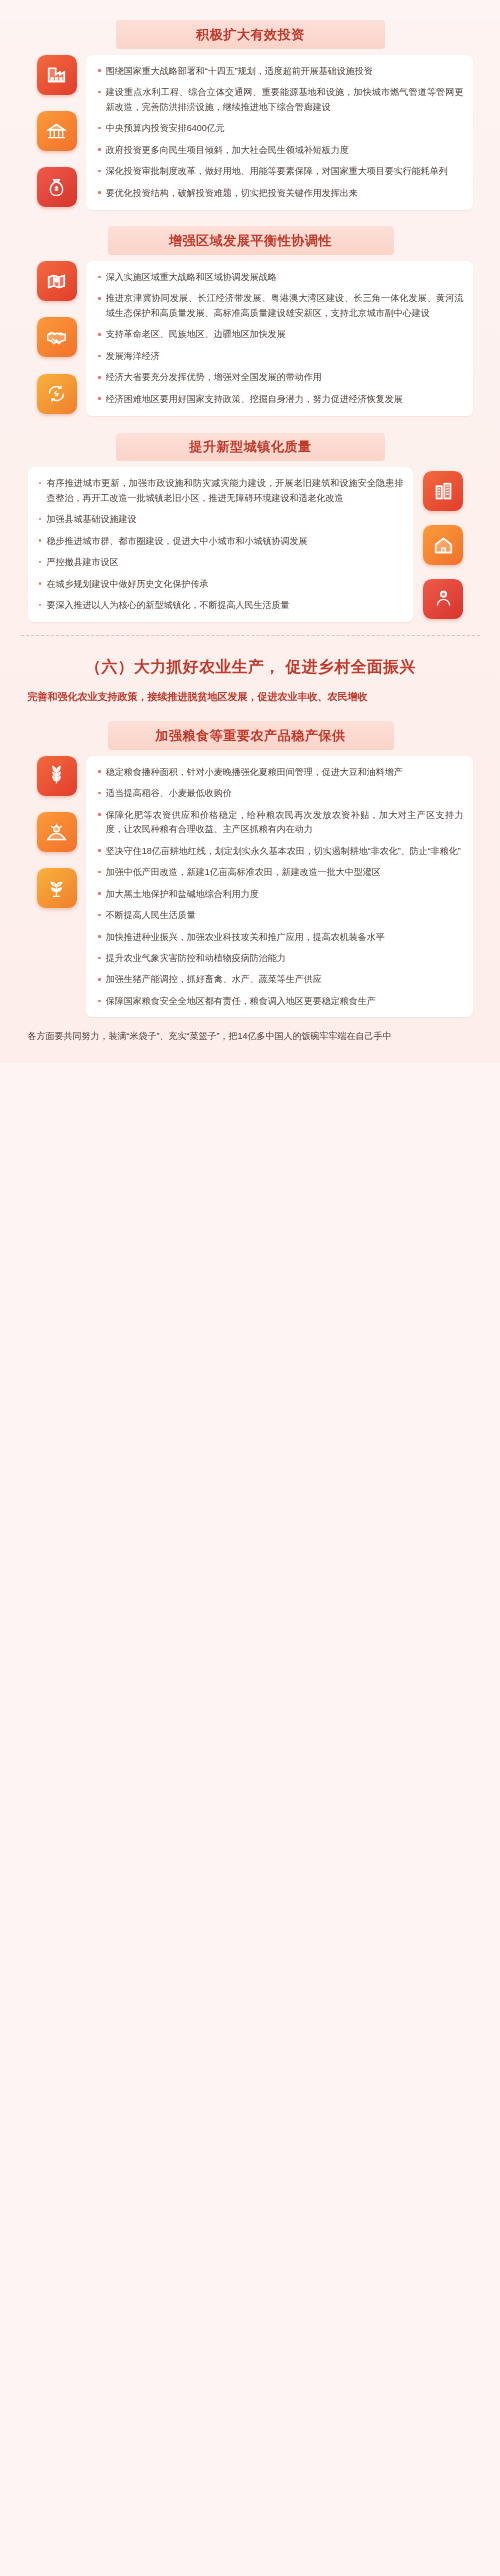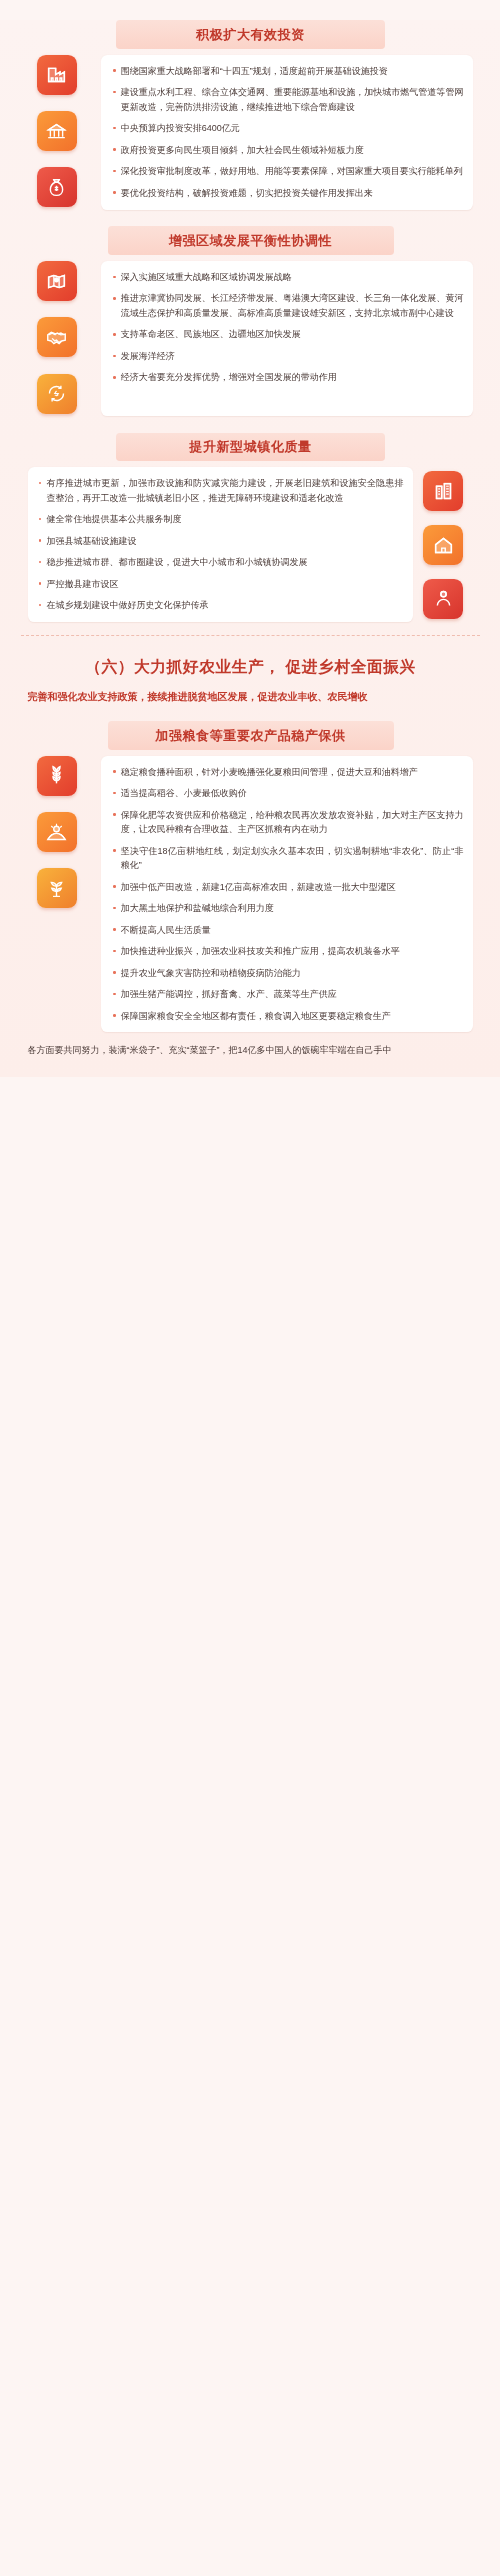--- a/index.html
+++ b/index.html
@@ -29,21 +29,21 @@
     color: #c0392b;
     letter-spacing: 0.6px;
     padding: 5.6px 0 5px 0;
   }
   .sec-title.wide { width: 286px; }
 
   .block {
     position: relative;
     margin: 0 27.6px 3.8px 27.6px;
     display: flex;
-    gap: 15px;
+    gap: 0px;
   }
   .icon-col {
     width: 58px;
     flex: 0 0 58px;
     display: flex;
     flex-direction: column;
     align-items: center;
   }
   .text-col {
     flex: 1 1 auto;
@@ -198,34 +198,35 @@
         </svg>
       </div>
     </div>
     <div class="text-col">
       <ul class="items">
         <li>深入实施区域重大战略和区域协调发展战略</li>
         <li>推进京津冀协同发展、长江经济带发展、粤港澳大湾区建设、长三角一体化发展、黄河流域生态保护和高质量发展、高标准高质量建设雄安新区，支持北京城市副中心建设</li>
         <li>支持革命老区、民族地区、边疆地区加快发展</li>
         <li>发展海洋经济</li>
         <li>经济大省要充分发挥优势，增强对全国发展的带动作用</li>
+        <li>经济困难地区要用好国家支持政策、挖掘自身潜力，努力促进经济恢复发展</li>
       </ul>
     </div>
   </div>
 
   <div class="sec-title">提升新型城镇化质量</div>
   <div class="flow-block">
     <div class="flow-text">
       <ul class="items">
         <li>有序推进城市更新，加强市政设施和防灾减灾能力建设，开展老旧建筑和设施安全隐患排查整治，再开工改造一批城镇老旧小区，推进无障碍环境建设和适老化改造</li>
-        <li>健全常住地提供基本公共服务制度</li>
         <li>加强县城基础设施建设</li>
         <li>稳步推进城市群、都市圈建设，促进大中小城市和小城镇协调发展</li>
         <li>严控撤县建市设区</li>
         <li>在城乡规划建设中做好历史文化保护传承</li>
+        <li>要深入推进以人为核心的新型城镇化，不断提高人民生活质量</li>
       </ul>
     </div>
     <div class="flow-icons">
       <div class="badge b-red">
         <svg width="21" height="21" viewBox="0 0 24 24" fill="none" stroke="#fff" stroke-width="1.6">
           <rect x="4" y="6" width="6" height="14" fill="#fff" fill-opacity=".25"></rect>
           <rect x="4" y="6" width="6" height="14"></rect>
           <rect x="13" y="3" width="7" height="17" fill="#fff" fill-opacity=".25"></rect>
           <rect x="13" y="3" width="7" height="17"></rect>
           <path d="M6 9h2M6 12h2M6 15h2M15 6h3M15 9h3M15 12h3M15 15h3" stroke-width="1.2"></path>

